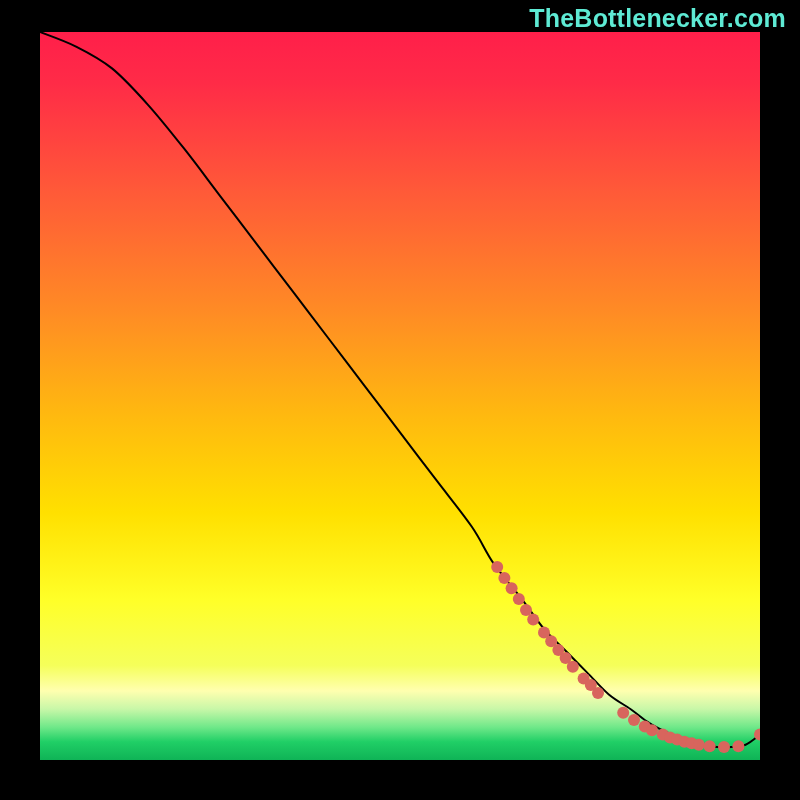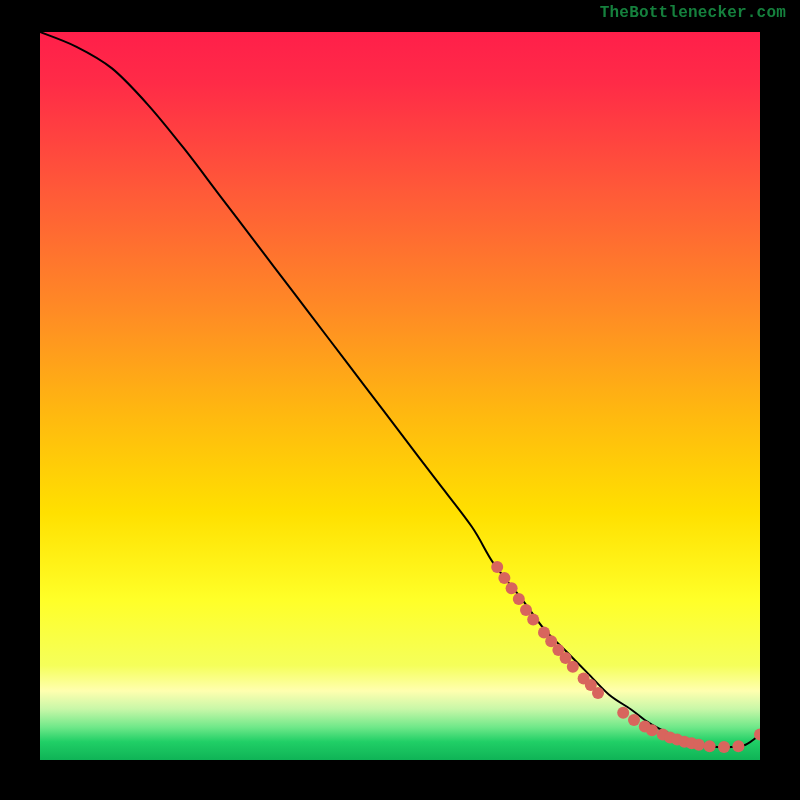--- a/index.html
+++ b/index.html
@@ -7,24 +7,24 @@
   .wrap {
     position: relative;
     width: 800px;
     height: 800px;
     background: #000;
   }
   .watermark {
     position: absolute;
     top: 4px;
     right: 14px;
-    font-family: Liberation Mono, monospace;
-    font-size: 16px;
+    font-family: Liberation Sans, sans-serif;
+    font-size: 25px;
     font-weight: 600;
-    color: #15803d;
+    color: #5eead4;
     letter-spacing: 0.2px;
   }
   .plot {
     position: absolute;
     left: 40px;
     top: 32px;
     width: 720px;
     height: 728px;
   }
   svg { display: block; }

